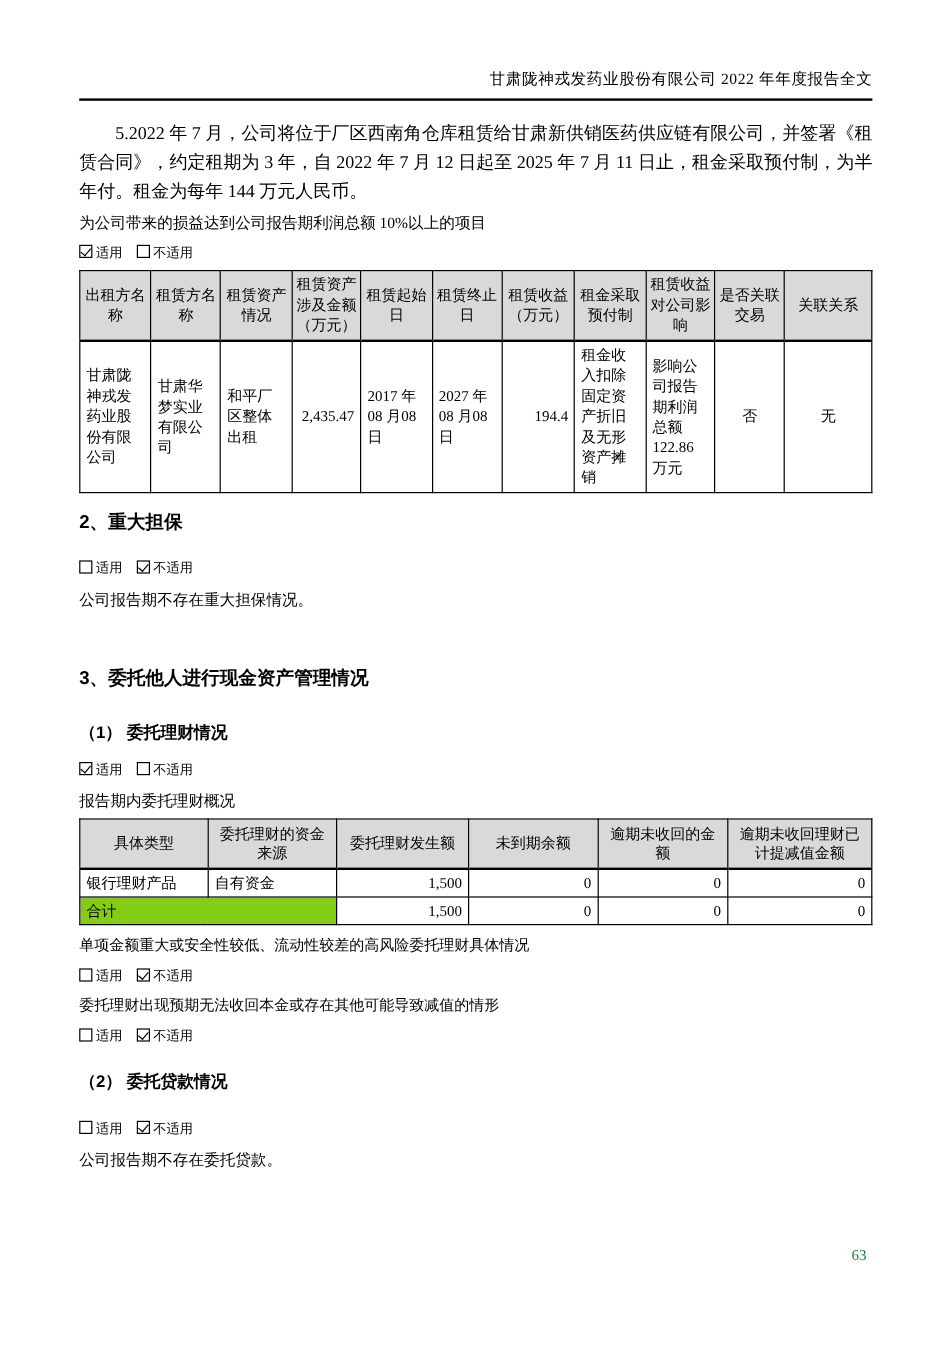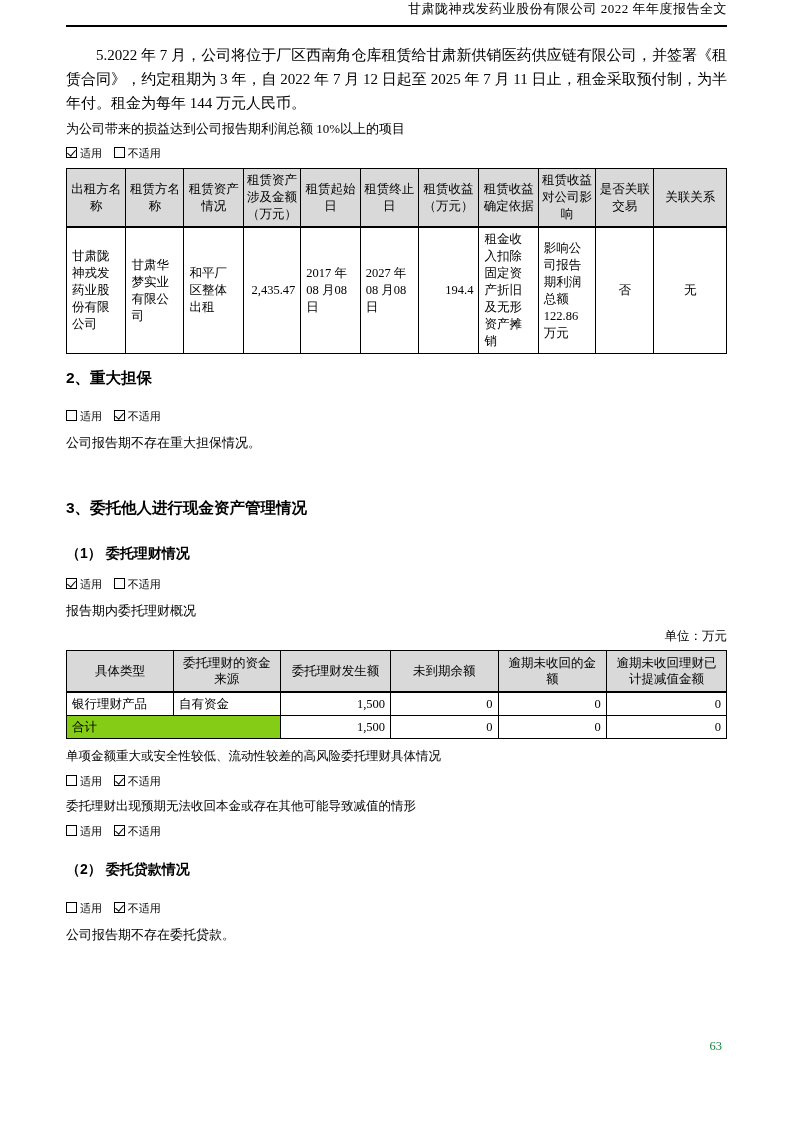--- a/index.html
+++ b/index.html
@@ -8,20 +8,21 @@
   .page {
     position:relative;
     width:793px; height:1122px;
     margin:0 auto;
     background:#fff;
     padding:0 66px;
     overflow:hidden;
   }
   
   .report-header {
+    padding-top:57px;
     padding-bottom:7px;
     text-align:right;
     font-size:13px;
     letter-spacing:0.5px;
     border-bottom:2px solid #000;
   }
   
   .intro-para {
     margin-top:16px;
     font-size:15px;
@@ -117,21 +118,21 @@
       </colgroup>
       <thead>
         <tr>
           <th>出租方名称</th>
           <th>租赁方名称</th>
           <th>租赁资产情况</th>
           <th>租赁资产涉及金额（万元）</th>
           <th>租赁起始日</th>
           <th>租赁终止日</th>
           <th>租赁收益（万元）</th>
-          <th>租赁收益确定依据</th>
+          <th>租金采取预付制</th>
           <th>租赁收益对公司影响</th>
           <th>是否关联交易</th>
           <th>关联关系</th>
         </tr>
       </thead>
       <tbody>
         <tr>
           <td>甘肃陇神戎发药业股份有限公司</td>
           <td>甘肃华梦实业有限公司</td>
           <td>和平厂区整体出租</td>
@@ -160,21 +161,20 @@
 
   <div id="wealth-h" class="h-sub">（1） 委托理财情况</div>
 
   <div class="apply-line mt14">
     <span class="cb checked"></span><span>适用</span>
     <span class="cb cb2"></span><span>不适用</span>
   </div>
 
   <div class="plain-note">报告期内委托理财概况</div>
 
-  <div class="unit-line">单位：万元</div>
 
   <table id="wealth-table">
       <colgroup>
         <col style="width: 16.2%;">
         <col style="width: 16.2%;">
         <col style="width: 16.7%;">
         <col style="width: 16.3%;">
         <col style="width: 16.4%;">
         <col style="width: 18.2%;">
       </colgroup>

